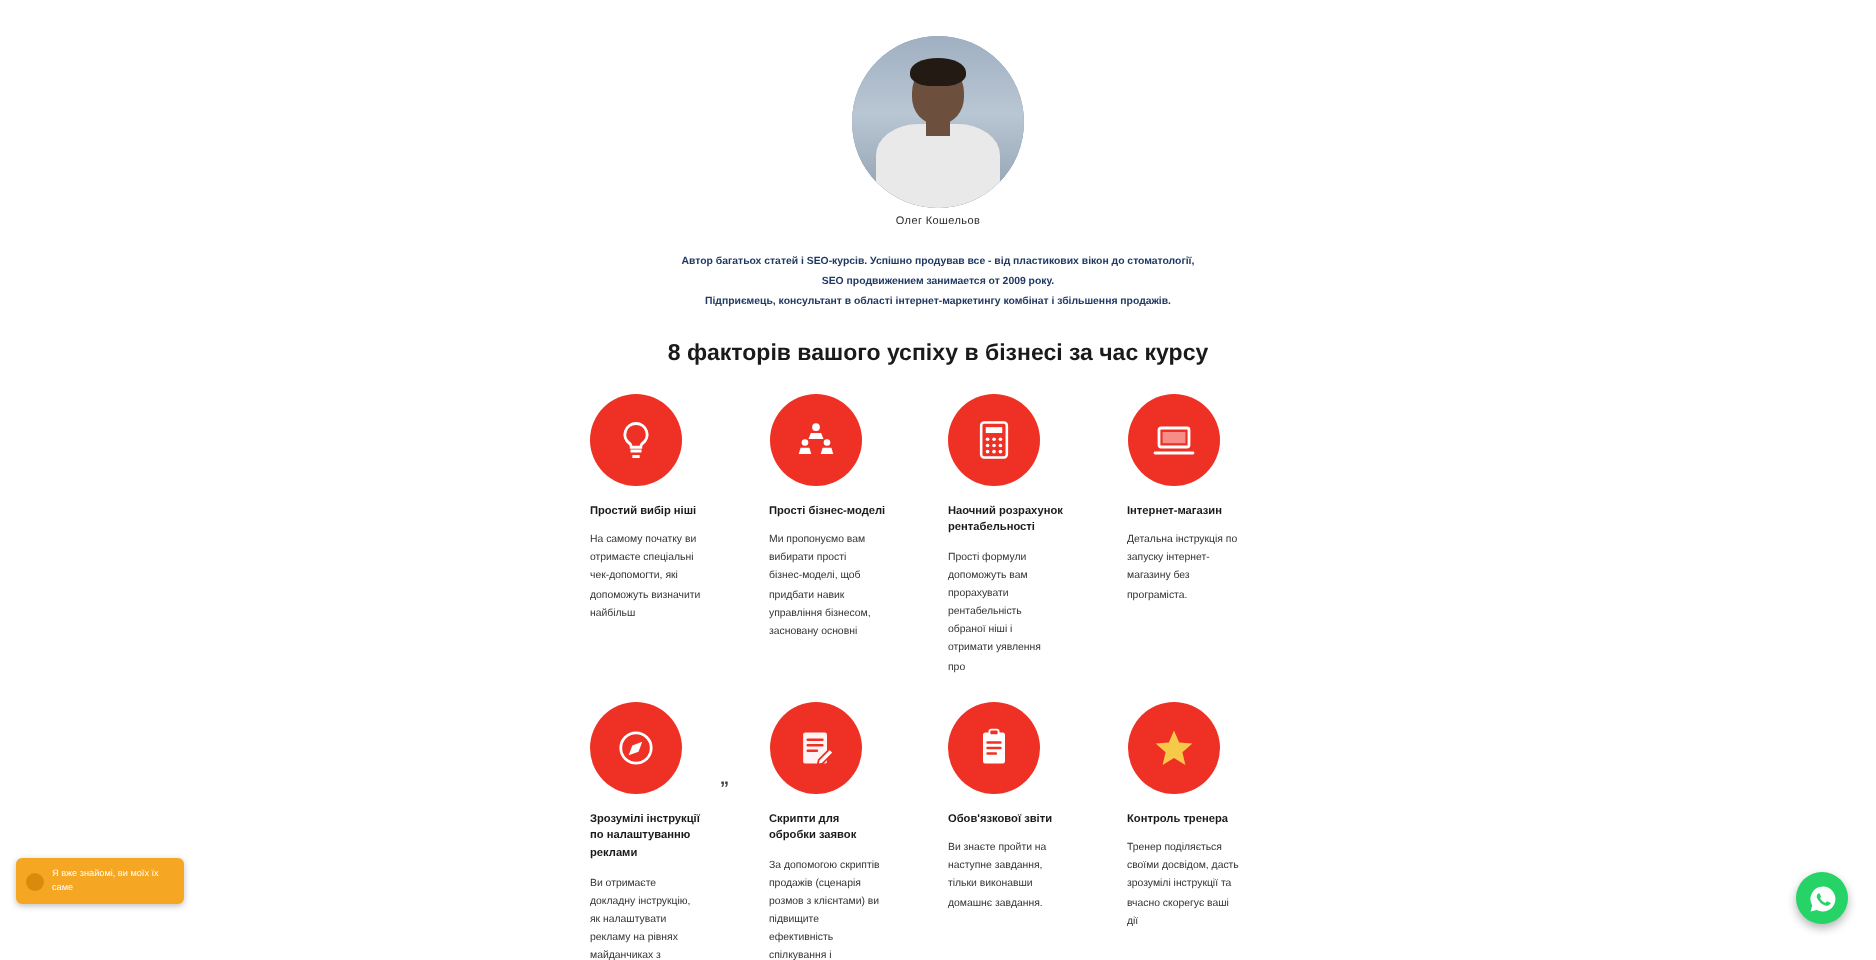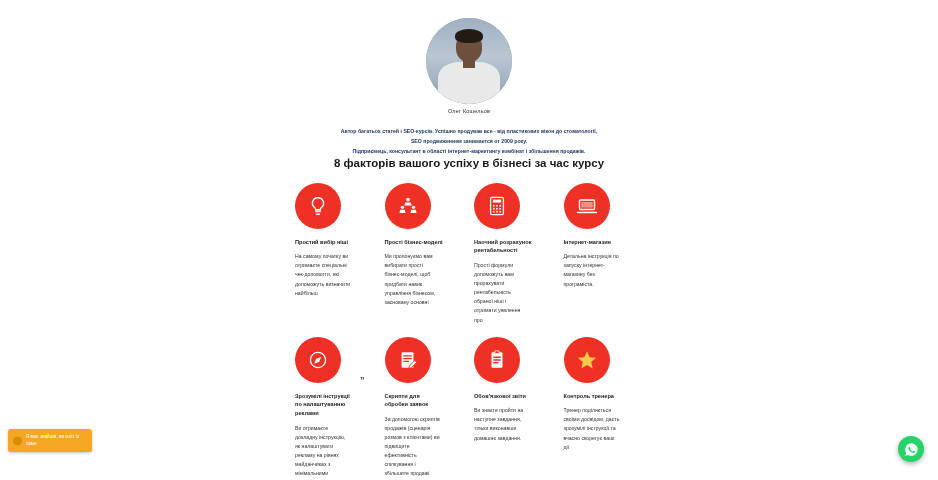--- a/index.html
+++ b/index.html
@@ -100,20 +100,21 @@
     color: #1f3864;
     font-size: 5.2px;
     line-height: 1.9;
     font-weight: bold;
     padding: 0 40px;
   }
   .bio span { display: block; }
 
   
   .section-title {
+    margin-top: 14px;
     text-align: center;
     font-size: 11.5px;
     font-weight: bold;
     color: #1a1a1a;
   }
 
   
   .grid {
     margin-top: 14px;
     display: grid;

